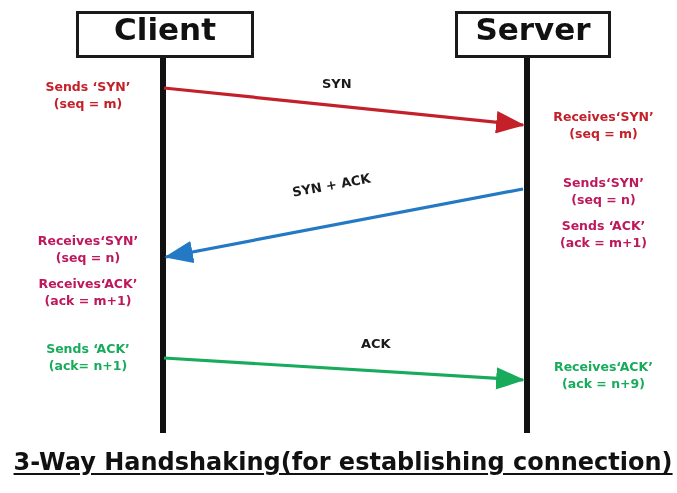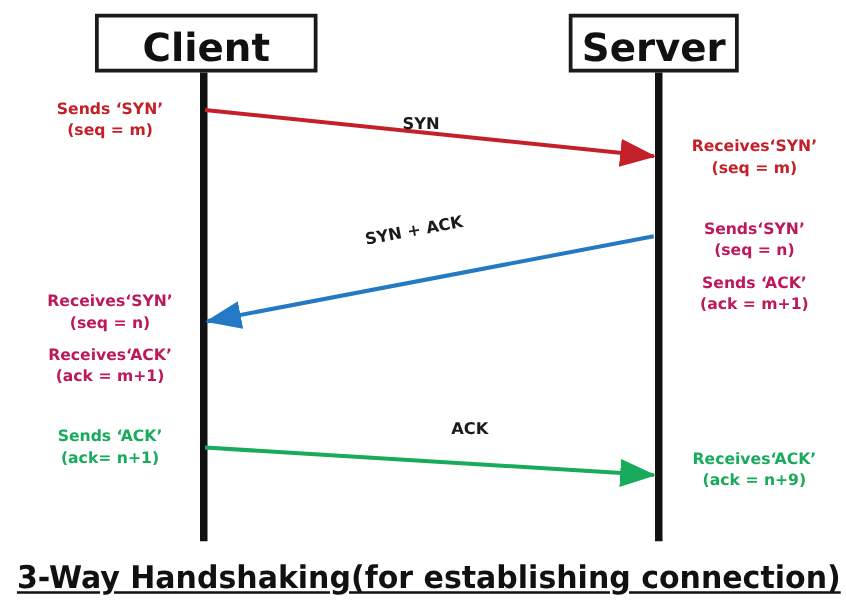--- a/index.html
+++ b/index.html
@@ -17,33 +17,33 @@
     background: #ffffff;
     overflow: hidden;
   }
   
   .endpoint-box {
     position: absolute;
     box-sizing: border-box;
     border: 3px solid #1a1a1a;
     background: #ffffff;
     display: flex;
-    align-items: flex-end;
+    align-items: flex-start;
     justify-content: center;
   }
   .endpoint-label {
     font-family: "DejaVu Sans", sans-serif;
     font-weight: bold;
     font-size: 31px;
     color: #111111;
     letter-spacing: 0px;
     line-height: 1;
   }
   #client-box { left: 76px;  top: 11px; width: 178px; height: 47px; }
-  #server-box { left: 455px; top: 11px; width: 136px; height: 47px; }
+  #server-box { left: 455px; top: 11px; width: 156px; height: 47px; }
 
   
   .lifeline {
     position: absolute;
     width: 6px;
     background: #111111;
     top: 58px;
     height: 375px;
   }
   #client-lifeline { left: 160px; }
@@ -86,21 +86,21 @@
 
   
   .arrow-caption {
     position: absolute;
     font-family: "DejaVu Sans", sans-serif;
     font-weight: bold;
     font-size: 13px;
     color: #1a1a1a;
     white-space: nowrap;
   }
-  #caption-syn     { left: 322px; top: 92px; }
+  #caption-syn     { left: 322px; top: 76px; }
   #caption-synack  { left: 291px; top: 185px; transform: rotate(-10.5deg); transform-origin: left top; }
   #caption-ack     { left: 329px; top: 336px; margin-left: 32px; }
 
   
   #figure-title {
     position: absolute;
     left: 0;
     top: 447px;
     width: 677px;
     text-align: center;

